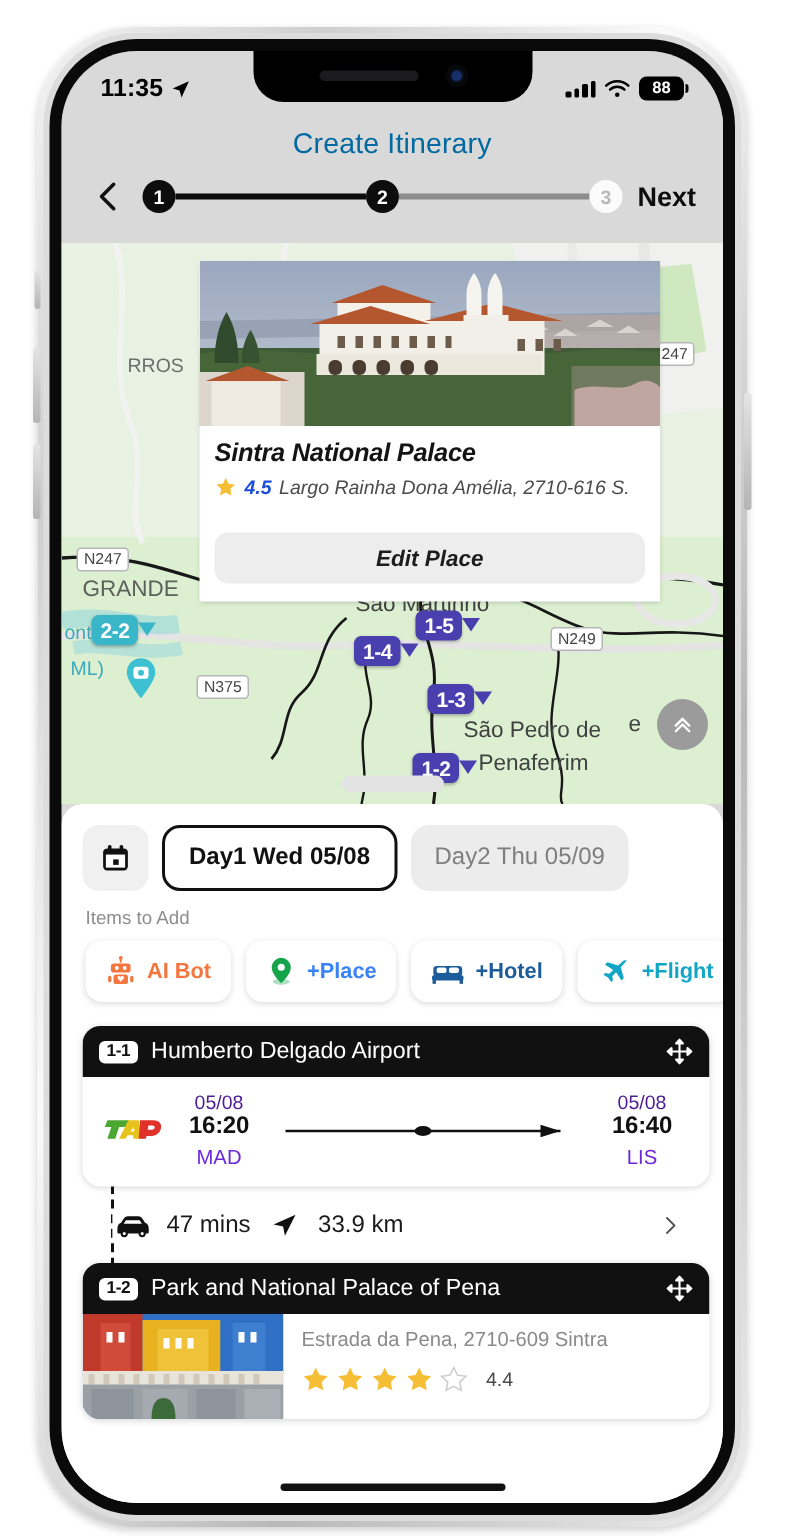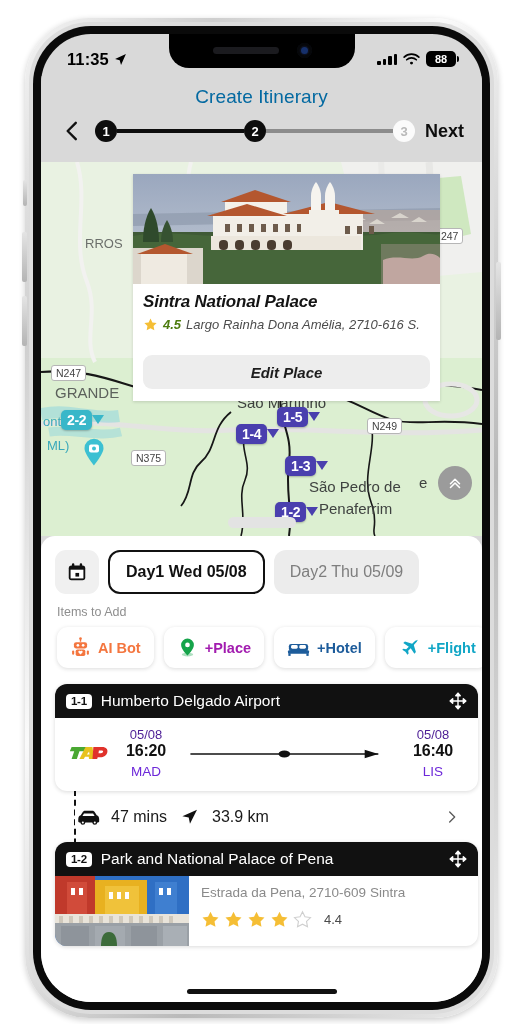--- a/index.html
+++ b/index.html
@@ -140,21 +140,21 @@
   
   .placecard {
     position:absolute; left:92px; top:12px; width:307px;
     background:#fff; z-index:10; overflow:hidden; box-shadow:0 1px 3px rgba(0,0,0,.14);font-style:italic;
   }
   .placecard-img { width:100%; height:110px; display:block; position:relative; overflow:hidden; }
   .placecard-body { padding: 8px 10px 12px; }
   .place-title { font-size:17px; font-weight:700; color:#141414; letter-spacing:-.2px; }
   .place-sub { display:flex; align-items:center; gap:5px; margin-top:5px; font-size:13px; color:#4c4c4c; white-space:nowrap; overflow:hidden; }
   .star-y { width:15px;height:15px;flex:none; }
-  .rating-num { color:#4d7c0f; font-weight:600; }
+  .rating-num { color:#1d4ed8; font-weight:600; }
   .edit-btn {
     margin: 11px 10px 0; height:34px; border-radius:9px; background:#ededed;
     display:flex;align-items:center;justify-content:center;
     font-size:15px; font-weight:600; color:#1d1d1d; cursor:pointer;
   }
 
   
   .sheet {
     position:absolute; top:502px; left:0; width:441px; height:466px;
     background:#fff; border-radius:14px 14px 0 0; overflow:hidden; z-index:15;
@@ -175,21 +175,21 @@
 
   .add-row { display:flex; gap:10px; padding: 8px 0 0 16px; }
   .add-chip {
     height:41px; border-radius:11px; background:#fff;
     box-shadow: 0 1px 4px rgba(0,0,0,.14);
     display:flex;align-items:center;gap:7px;padding:0 13px; flex:none; cursor:pointer;
   }
   .add-chip span { font-size:14.5px; font-weight:700; white-space:nowrap; }
 
   
-  .timeline { position:relative; padding: 16px 4px 0 14px; }
+  .timeline { position:relative; padding: 16px 9px 0 14px; }
   .card { border-radius:12px; overflow:hidden; box-shadow:0 1px 4px rgba(0,0,0,.15); background:#fff; position:relative; z-index:2; }
   .card-head { background:#111; display:flex; align-items:center; gap:9px; padding: 8px 11px; }
   .seq {
     background:#fff; color:#111; font-size:11.5px; font-weight:800;
     border-radius:4px; padding:1.5px 5px; flex:none; letter-spacing:-.3px;
   }
   .card-head-title { color:#fff; font-size:15.5px; flex:1; white-space:nowrap; overflow:hidden; text-overflow:ellipsis; }
   .move-icon { width:18px;height:18px;flex:none;cursor:grab; }
 
   .flight-body { display:flex; align-items:center; padding: 9px 14px 12px; gap: 6px; }
@@ -458,21 +458,21 @@
             <rect x="19.2" y="15.4" width="2.4" height="5" rx="1.2" fill="#F4763F"></rect>
           </svg>
           <span style="color:#F4763F">AI Bot</span>
         </div>
         <div class="add-chip">
           <svg width="21" height="21" viewBox="0 0 24 24">
             <ellipse cx="12" cy="20" rx="6.5" ry="2.2" fill="#16A44B" opacity=".35"></ellipse>
             <path d="M12 1.8a7.3 7.3 0 0 0-7.3 7.3C4.7 14.4 12 21 12 21s7.3-6.6 7.3-11.9A7.3 7.3 0 0 0 12 1.8z" fill="#16A44B"></path>
             <circle cx="12" cy="9" r="2.7" fill="#fff"></circle>
           </svg>
-          <span style="color:#a21caf">+Place</span>
+          <span style="color:#3b82f6">+Place</span>
         </div>
         <div class="add-chip">
           <svg width="23" height="21" viewBox="0 0 26 24">
             <rect x="2" y="8" width="22" height="8" rx="2.6" fill="#1D5C9B"></rect>
             <rect x="1" y="15" width="24" height="4" rx="1.4" fill="#1D5C9B"></rect>
             <rect x="4.5" y="9.2" width="7.6" height="4.2" rx="1.6" fill="#fff"></rect>
             <rect x="13.9" y="9.2" width="7.6" height="4.2" rx="1.6" fill="#fff"></rect>
             <rect x="1.4" y="18.6" width="2.6" height="3" fill="#1D5C9B"></rect>
             <rect x="22" y="18.6" width="2.6" height="3" fill="#1D5C9B"></rect>
           </svg>

